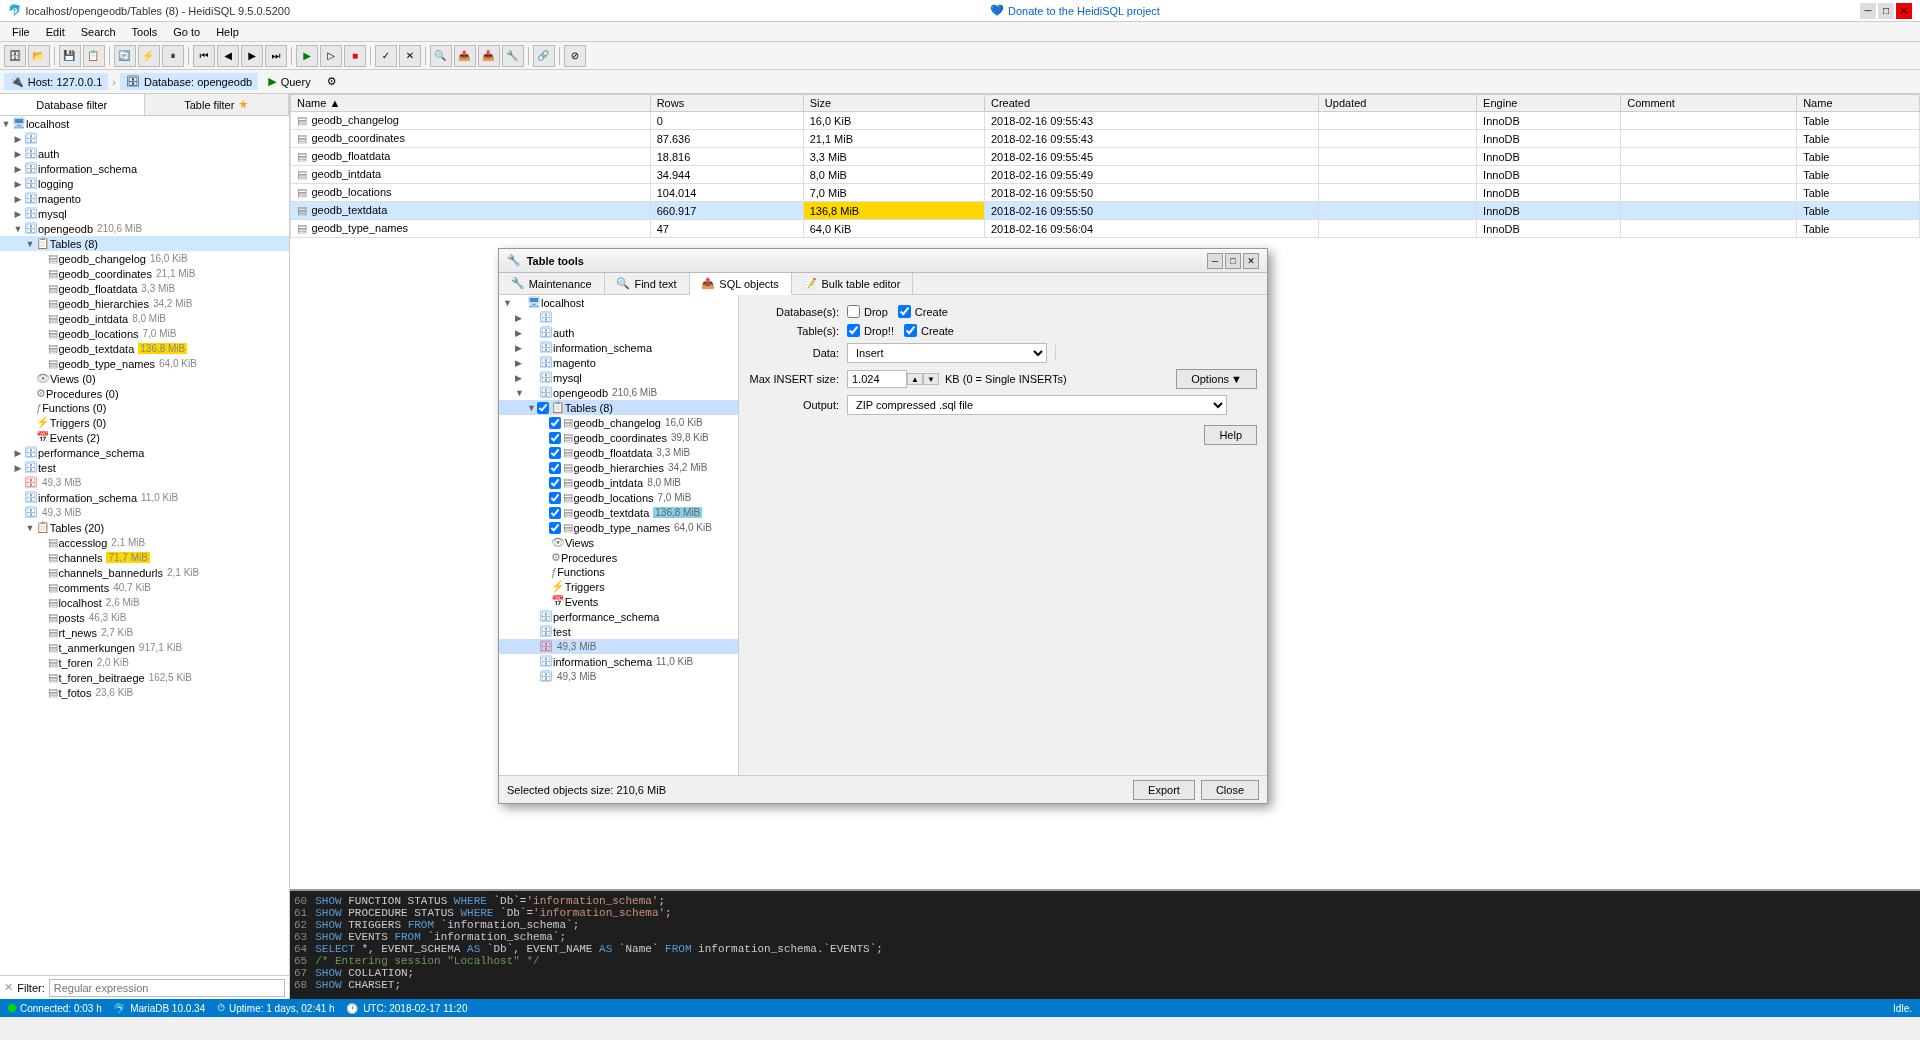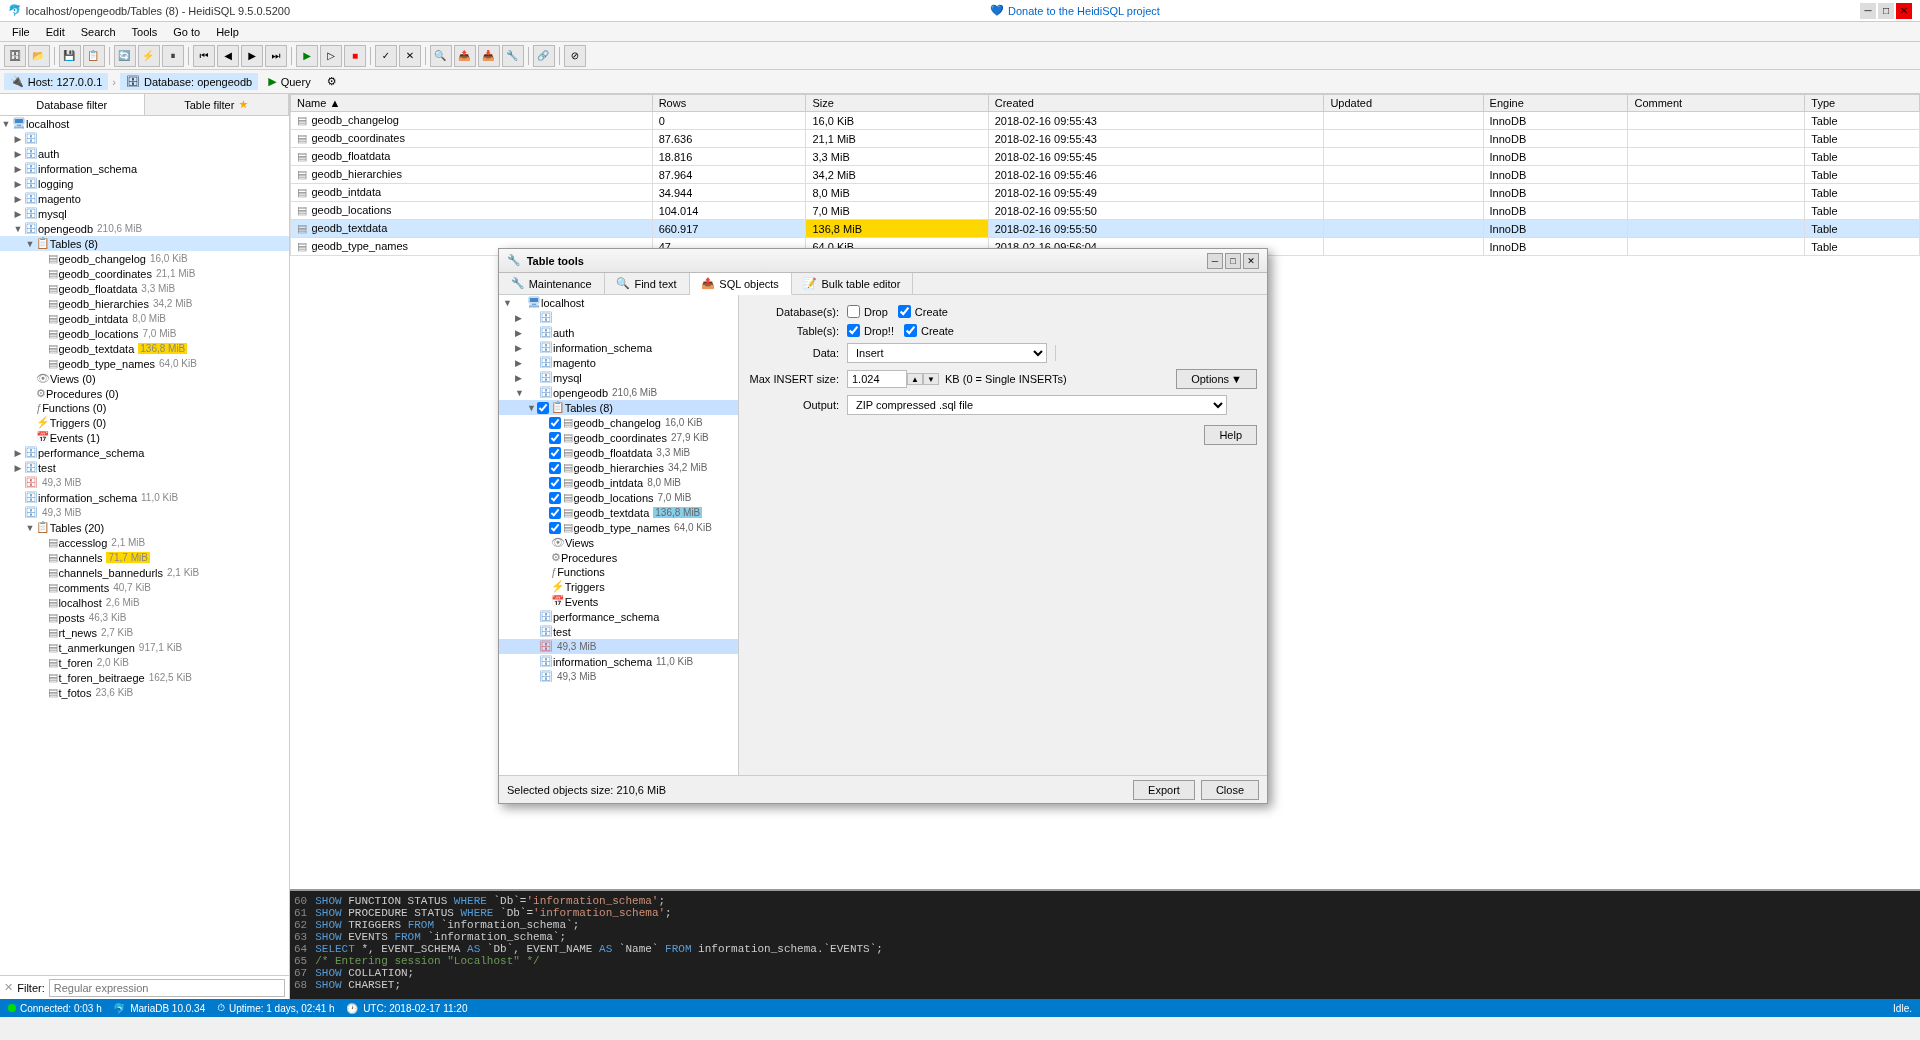--- a/index.html
+++ b/index.html
@@ -343,21 +343,21 @@
           <span class="tree-indent"></span>
           <span class="tree-expand" style="visibility:hidden;">▶</span>
           <span style="color:#888;">⚡</span>
           <span class="tree-label">Triggers (0)</span>
         </div>
         <div class="tree-item">
           <span class="tree-indent"></span>
           <span class="tree-indent"></span>
           <span class="tree-expand" style="visibility:hidden;">▶</span>
           <span style="color:#888;">📅</span>
-          <span class="tree-label">Events (1)</span>
+          <span class="tree-label">Events (2)</span>
         </div>
         <div class="tree-item">
           <span class="tree-indent"></span>
           <span class="tree-expand">▶</span>
           <span style="color:#4488cc;">🗄</span>
           <span class="tree-label">performance_schema</span>
         </div>
         <div class="tree-item">
           <span class="tree-indent"></span>
           <span class="tree-expand">▶</span>
@@ -504,21 +504,21 @@
       <table id="main-table">
         <thead>
           <tr>
             <th>Name ▲</th>
             <th>Rows</th>
             <th>Size</th>
             <th>Created</th>
             <th>Updated</th>
             <th>Engine</th>
             <th>Comment</th>
-            <th>Type</th>
+            <th>Name</th>
           </tr>
         </thead>
         <tbody id="main-tbody">
         <tr>
     <td><span style="color:#888;margin-right:4px;">▤</span>geodb_changelog</td>
     <td>0</td>
     <td style="">16,0 KiB</td>
     <td>2018-02-16 09:55:43</td>
     <td></td>
     <td>InnoDB</td>
@@ -533,30 +533,20 @@
     <td></td>
     <td>InnoDB</td>
     <td></td>
     <td>Table</td>
   </tr>
             <tr>
     <td><span style="color:#888;margin-right:4px;">▤</span>geodb_floatdata</td>
     <td>18.816</td>
     <td style="">3,3 MiB</td>
     <td>2018-02-16 09:55:45</td>
-    <td></td>
-    <td>InnoDB</td>
-    <td></td>
-    <td>Table</td>
-  </tr>
-            <tr>
-    <td><span style="color:#888;margin-right:4px;">▤</span>geodb_hierarchies</td>
-    <td>87.964</td>
-    <td style="">34,2 MiB</td>
-    <td>2018-02-16 09:55:46</td>
     <td></td>
     <td>InnoDB</td>
     <td></td>
     <td>Table</td>
   </tr>
             <tr>
     <td><span style="color:#888;margin-right:4px;">▤</span>geodb_intdata</td>
     <td>34.944</td>
     <td style="">8,0 MiB</td>
     <td>2018-02-16 09:55:49</td>
@@ -735,21 +725,21 @@
             <span style="margin-left:4px;color:#666;font-size:10px;">16,0 KiB</span>
           </div>
           <div class="modal-tree-item">
             <span style="display:inline-block;width:12px;"></span>
             <span style="display:inline-block;width:12px;"></span>
             <span style="display:inline-block;width:12px;"></span>
             <span style="width:10px;display:inline-block;"></span>
             <input type="checkbox" checked="" style="width: 12px; height: 12px; margin-right: 2px;">
             <span style="color:#888;">▤</span>
             <span>geodb_coordinates</span>
-            <span style="margin-left:4px;color:#666;font-size:10px;">27,9 KiB</span>
+            <span style="margin-left:4px;color:#666;font-size:10px;">39,8 KiB</span>
           </div>
           <div class="modal-tree-item">
             <span style="display:inline-block;width:12px;"></span>
             <span style="display:inline-block;width:12px;"></span>
             <span style="display:inline-block;width:12px;"></span>
             <span style="width:10px;display:inline-block;"></span>
             <input type="checkbox" checked="" style="width: 12px; height: 12px; margin-right: 2px;">
             <span style="color:#888;">▤</span>
             <span>geodb_floatdata</span>
             <span style="margin-left:4px;color:#666;font-size:10px;">3,3 MiB</span>

